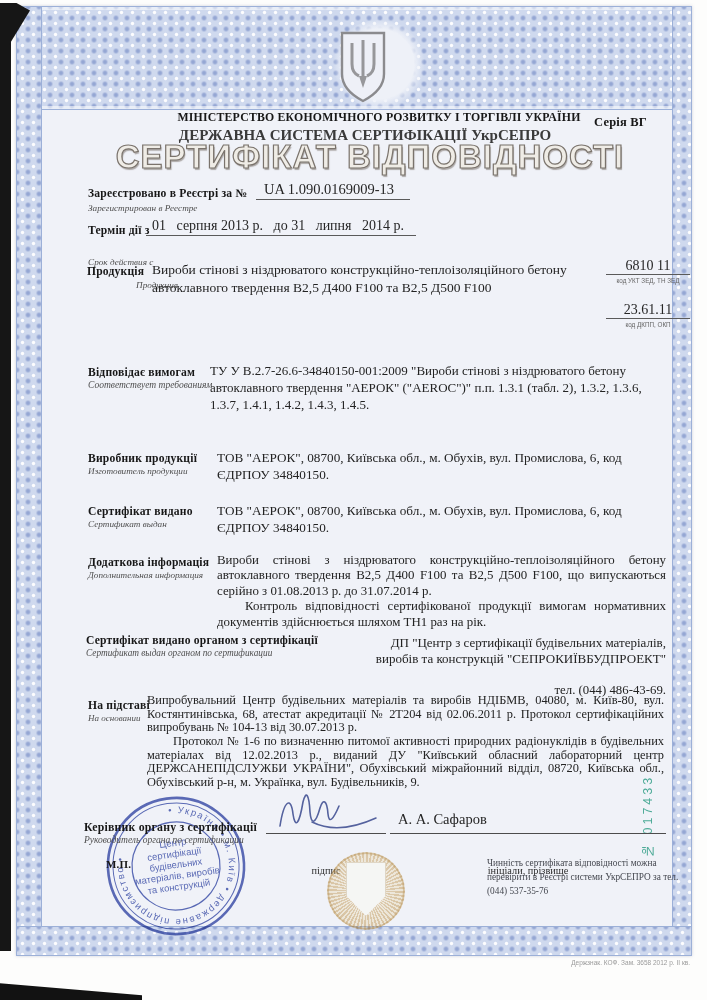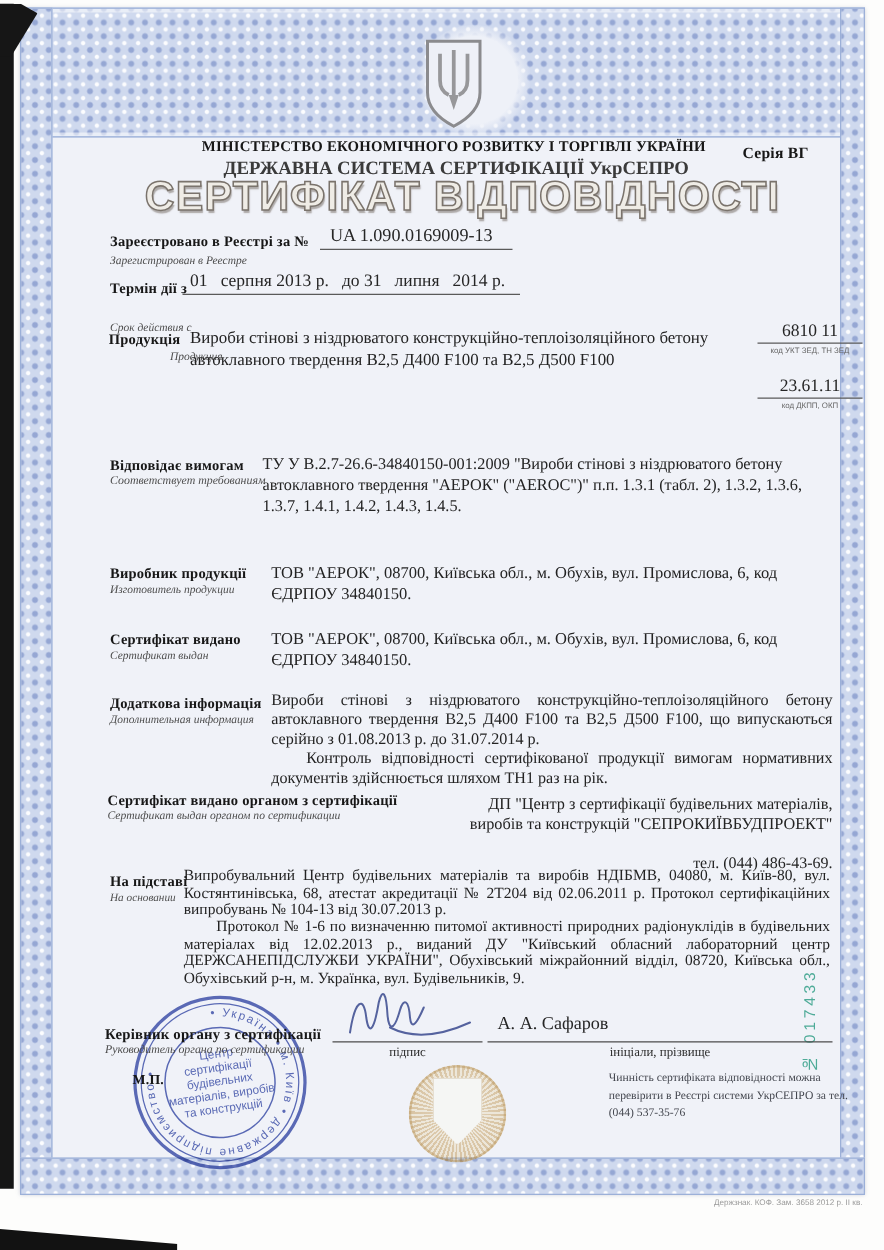--- a/index.html
+++ b/index.html
@@ -31,21 +31,21 @@
   .center{text-align:center;}
   .right{text-align:right;}
   .sans{font-family:"Liberation Sans",sans-serif;}
   .title{font-family:Liberation Sans, sans-serif;font-weight:bold;font-size:33px;letter-spacing:1px;
          color:#efece6;-webkit-text-stroke:1.2px #7a736c;
          text-shadow:1px 2px 1px rgba(118,110,102,.55);}
   .green-num{writing-mode:vertical-rl;transform:rotate(180deg);color:#3da48e;
          font-family:"Liberation Sans",sans-serif;font-size:12.5px;letter-spacing:3px;opacity:.9;}
   .verify{font-size:9.3px;line-height:1.5;color:#44474f;}
   .print-note{font-family:"Liberation Sans",sans-serif;font-size:6.5px;color:#9a9a9a;}
-  .cap{font-size:10.3px;color:#2e2e2e;}
+  .cap{font-size:10.3px;color:#2e2e2e;margin-top:28px;}
   .sig-rule{border-top:1px solid #4c4c4c;height:0;}
   
   .stamp{transform:rotate(-8deg);mix-blend-mode:multiply;opacity:.85;}
   .gold-seal{width:78px;height:78px;border-radius:50%;z-index:3;opacity:.8;
       background:
         radial-gradient(circle at 50% 45%, rgba(255,255,255,.30), rgba(255,255,255,0) 62%),
         repeating-conic-gradient(from 0deg, rgba(187,139,58,.55) 0deg 3deg, rgba(225,196,130,.35) 3deg 6deg);
       box-shadow:inset 0 0 0 2px rgba(171,124,48,.45);}
   .gold-shield{position:absolute;left:19px;top:10px;width:40px;height:54px;background:#f7f7f4;
       clip-path:polygon(0 0,100% 0,100% 62%,50% 100%,0 62%);
@@ -74,21 +74,21 @@
   <svg class="abs" style="left:335px;top:30px;z-index:2;" width="56" height="74" viewBox="0 0 56 74">
     <path d="M7 3 H49 V44 Q49 60 28 71 Q7 60 7 44 Z" fill="#eef0f7" stroke="#8b8b8e" stroke-width="2.4"></path>
     <g fill="none" stroke="#97979a" stroke-width="3">
       <path d="M17 13 V34 Q17 43 24 46"></path>
       <path d="M39 13 V34 Q39 43 32 46"></path>
       <path d="M28 10 V48"></path>
     </g>
     <path d="M24 46 L28 58 L32 46 Z" fill="#97979a"></path>
   </svg>
 
-  <div class="abs lbl center" style="left:128px;top:110px;width:470px;font-size:11.8px;">МІНІСТЕРСТВО ЕКОНОМІЧНОГО РОЗВИТКУ І ТОРГІВЛІ УКРАЇНИ</div>
+  <div class="abs lbl center" style="left:144px;top:110px;width:470px;font-size:11.8px;">МІНІСТЕРСТВО ЕКОНОМІЧНОГО РОЗВИТКУ І ТОРГІВЛІ УКРАЇНИ</div>
   <div class="abs center" style="left:130px;top:127px;width:470px;font-size:15px;font-weight:bold;color:#3a3a3a;">ДЕРЖАВНА СИСТЕМА СЕРТИФІКАЦІЇ УкрСЕПРО</div>
   <div class="abs lbl" style="left:594px;top:115px;font-size:12.5px;">Серія ВГ</div>
   <div class="abs title center" style="left:90px;top:138px;width:560px;">СЕРТИФІКАТ ВІДПОВІДНОСТІ</div>
 
   <div class="abs lbl" style="left:88px;top:187px;">Зареєстровано в Реєстрі за №</div>
   <div class="abs uline" style="left:256px;top:181px;font-size:14.5px;padding:0 16px 1px 8px;">UA 1.090.0169009-13</div>
   <div class="abs lbl-ru" style="left:88px;top:203px;">Зарегистрирован в Реестре</div>
 
   <div class="abs lbl" style="left:88px;top:224px;">Термін дії з</div>
   <div class="abs uline" style="left:146px;top:218px;font-size:14px;padding:0 12px 1px 6px;">01   серпня 2013 р.   до 31   липня   2014 р.</div>

